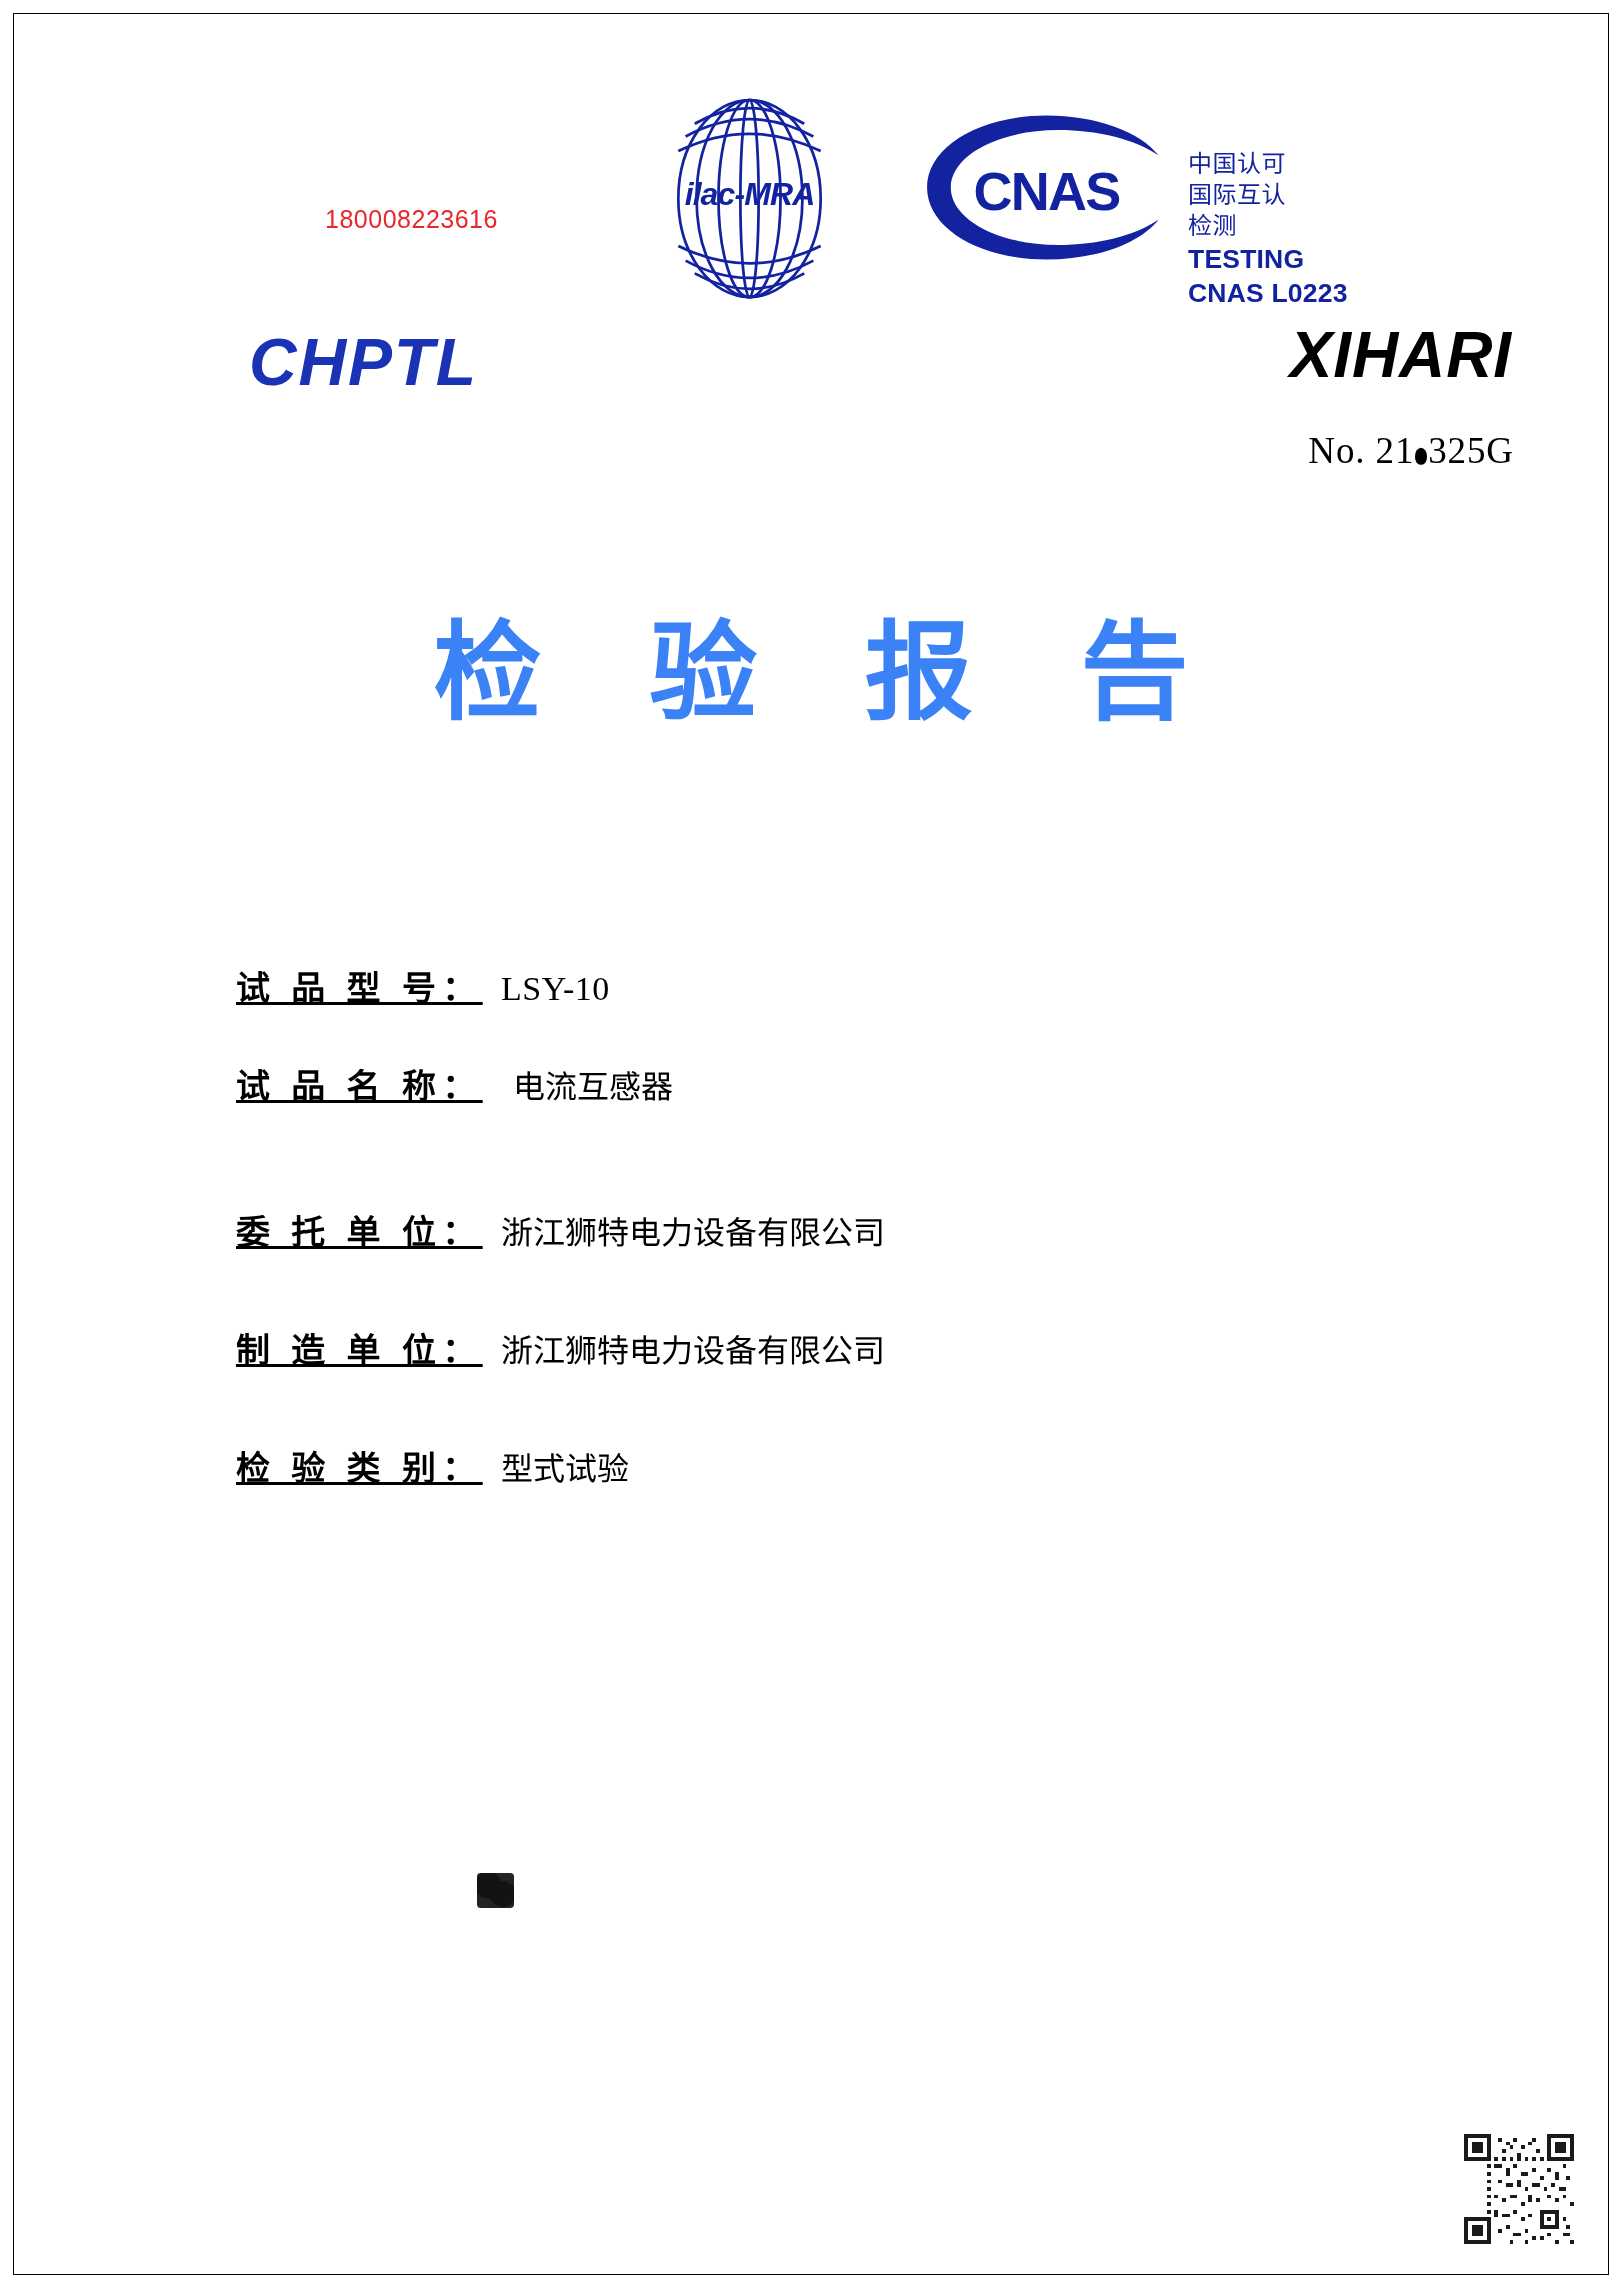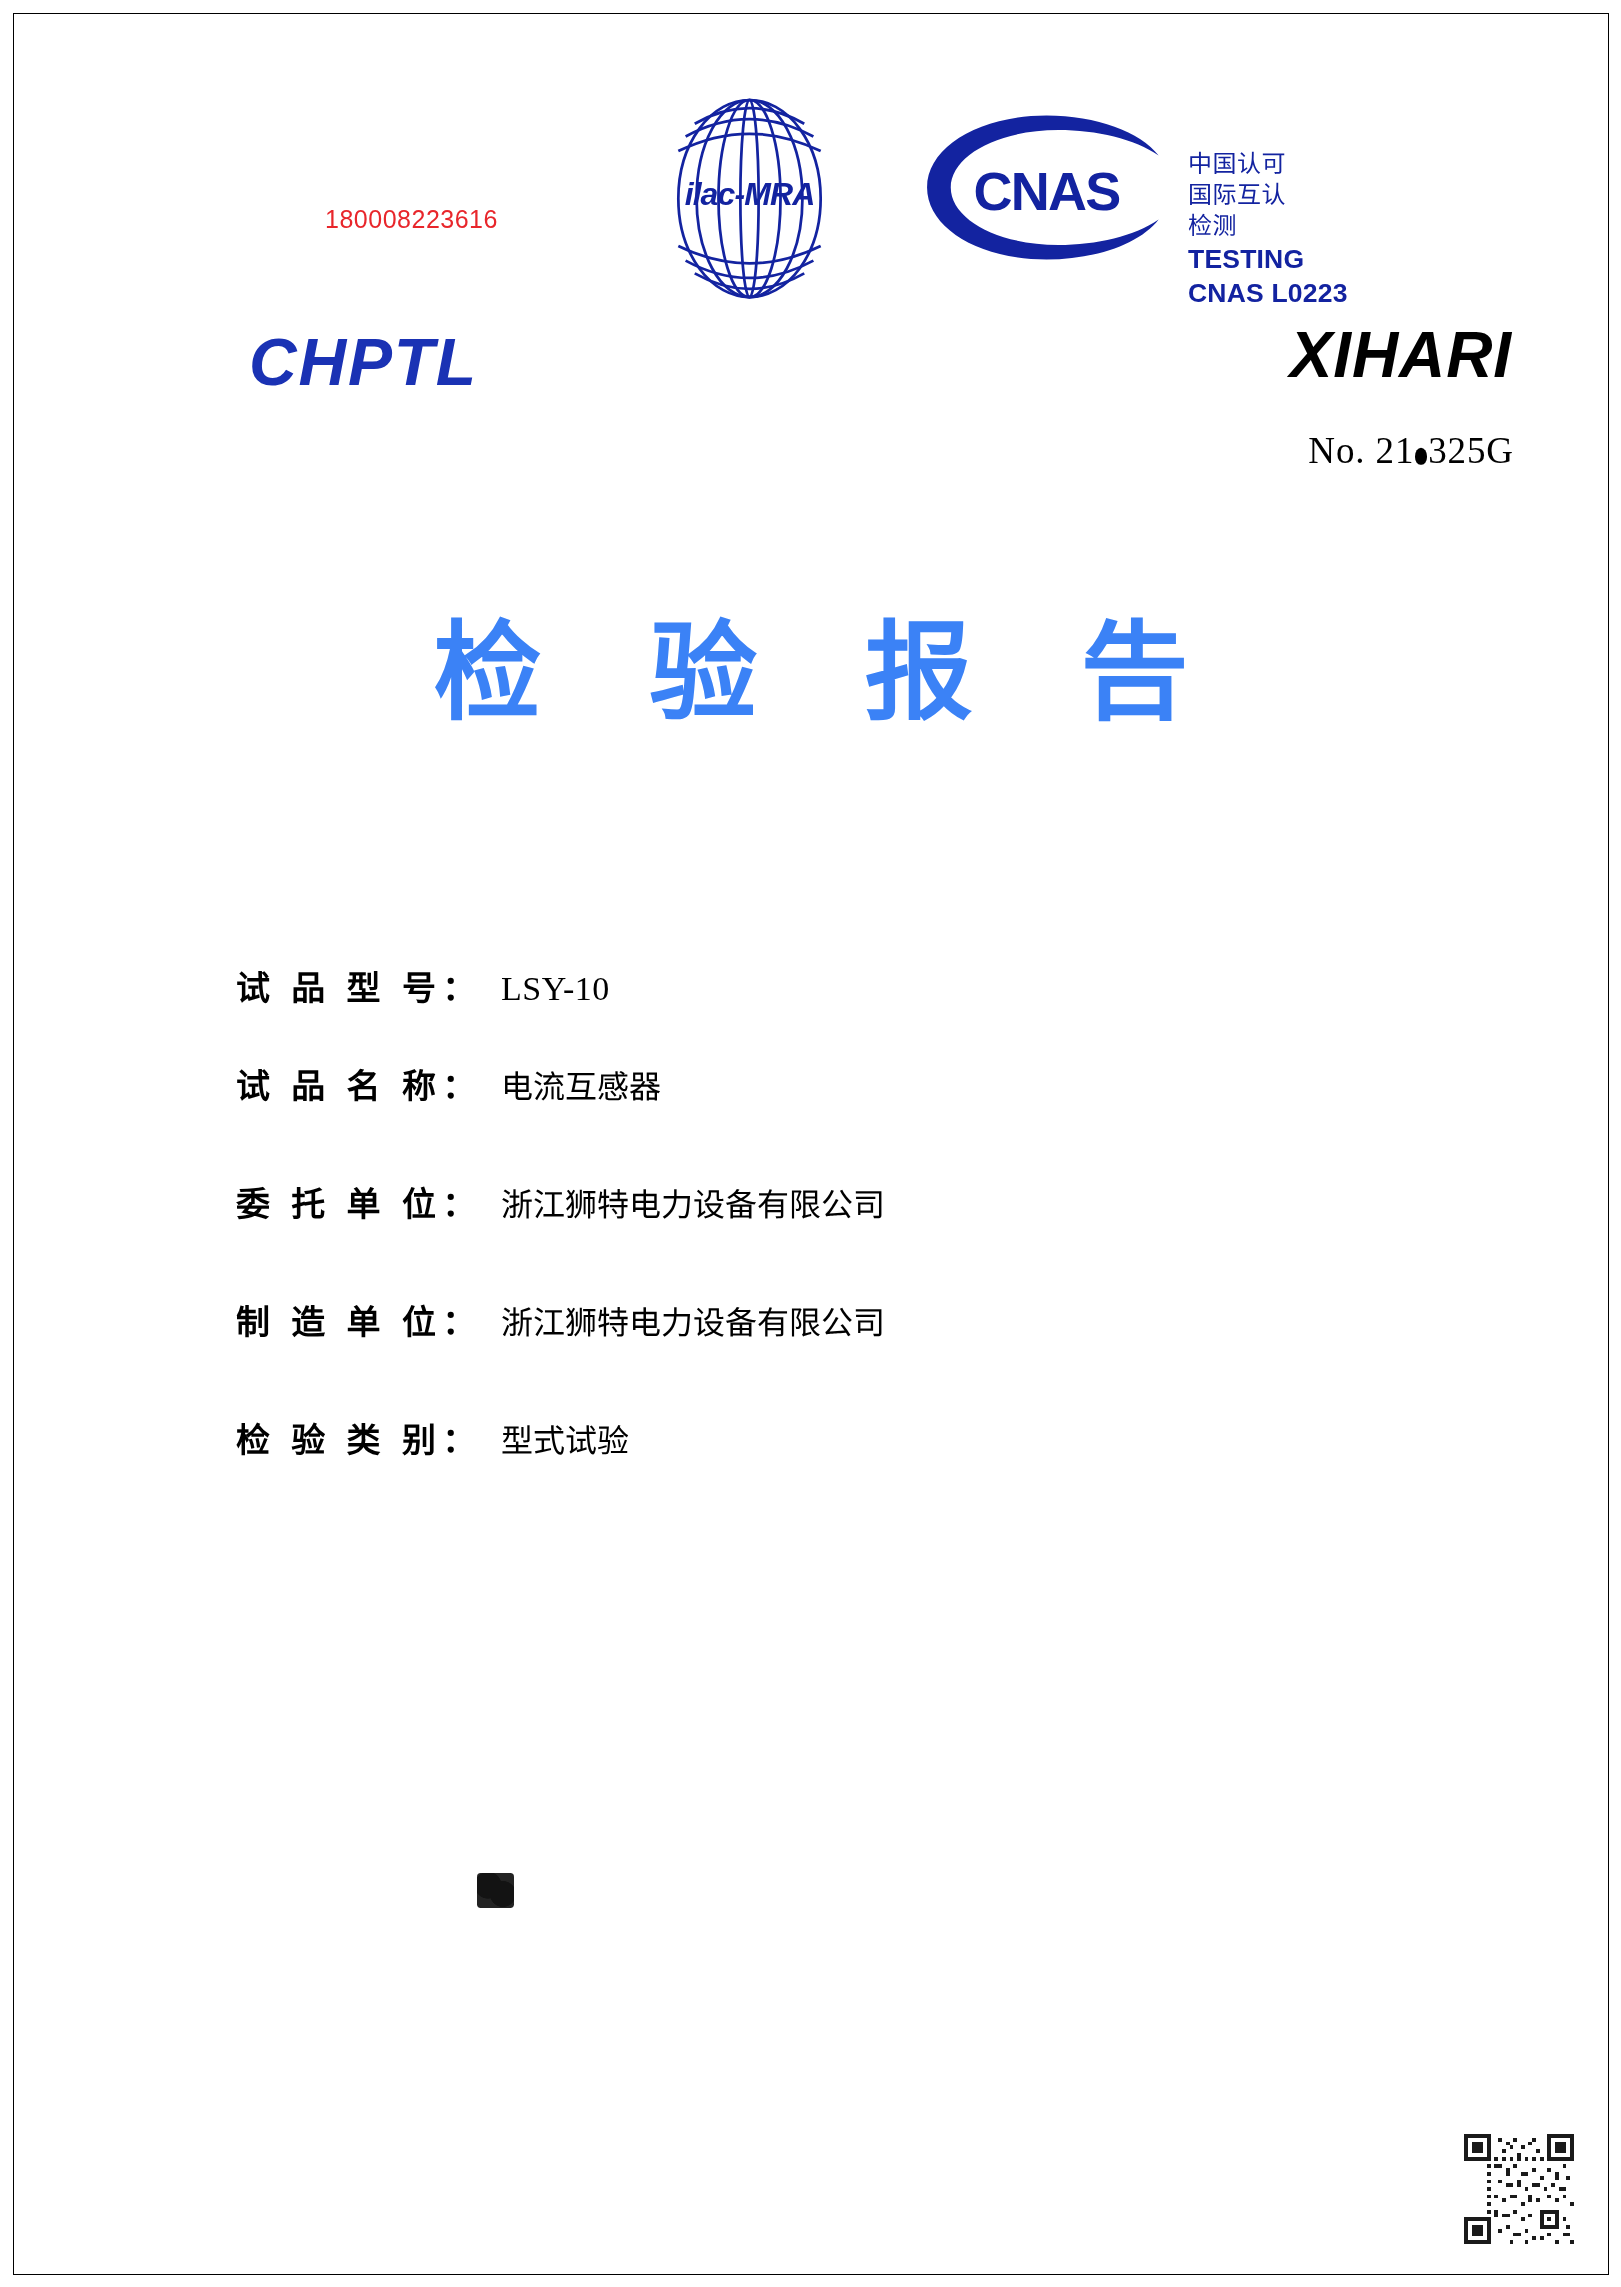--- a/index.html
+++ b/index.html
@@ -206,33 +206,34 @@
   }
   .field-label {
     width: 265px;
     flex: 0 0 265px;
     font-family: "Liberation Serif", serif;
     font-weight: bold;
     font-size: 34px;
     letter-spacing: 6.4px;
     color: #000;
     white-space: nowrap;
+    text-decoration: underline;
   }
   .field-value {
     font-family: "Liberation Serif", serif;
     font-size: 32px;
     color: #000;
     white-space: nowrap;
   }
   .field-value.latin {
     font-size: 34px;
     letter-spacing: 0.5px;
   }
   .r1 { margin-bottom: 49px; }
-  .r2 { margin-bottom: 69px; }
+  .r2 { margin-bottom: 97px; gap: 12px; }
   .r3 { margin-bottom: 69px; }
   .r4 { margin-bottom: 69px; }
 
   
   .smudge {
     position: absolute;
     left: 477px;
     top: 1873px;
     width: 37px;
     height: 35px;

